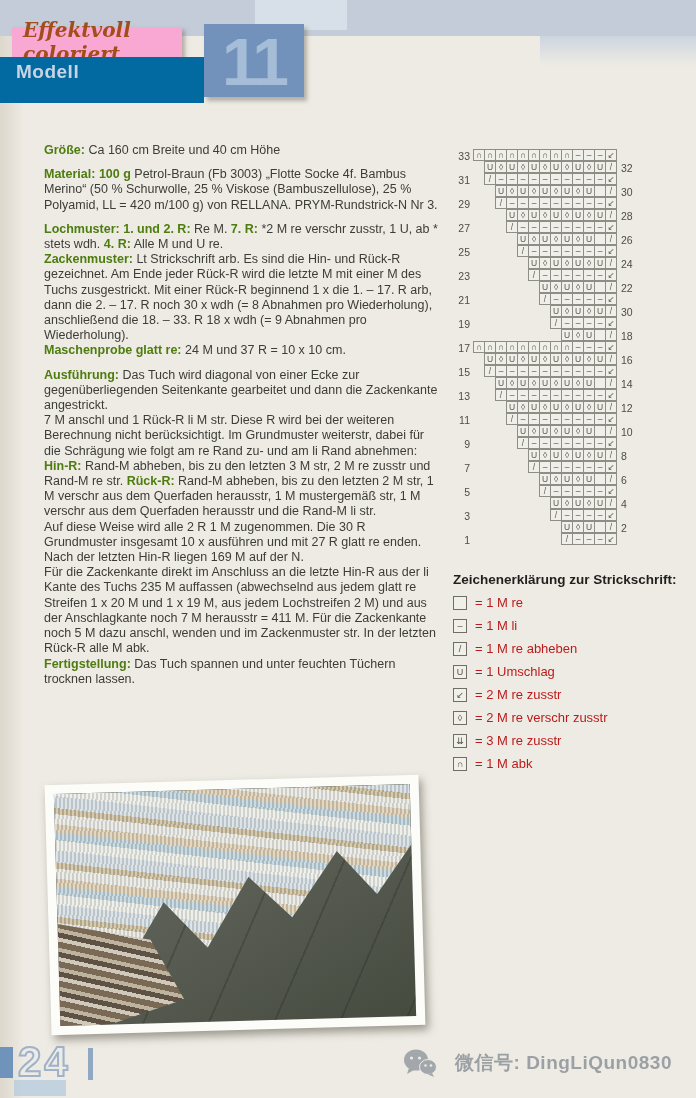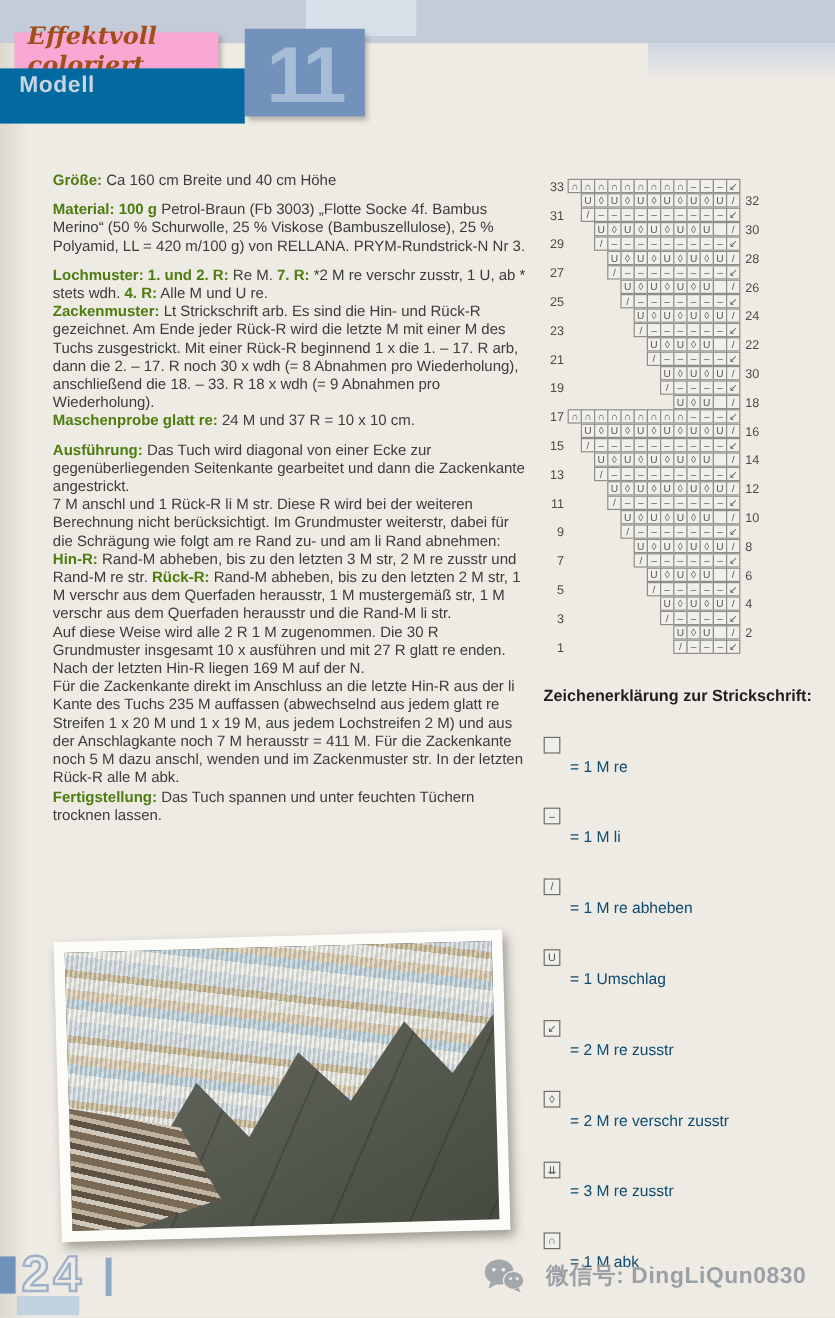--- a/index.html
+++ b/index.html
@@ -38,21 +38,21 @@
   .cnum{width:17px;font-size:10.5px;color:#4c4c46;text-align:right;padding-right:4px;line-height:12px;flex:none;}
   .cnum.right{width:auto;text-align:center;padding-left:4px;}
   .spacer{flex:none;height:12px;}
   .ccell{flex:none;width:12px;height:12px;box-sizing:border-box;border:1px solid #8e8e86;
         margin-left:-1px;margin-top:-1px;background:#f1efe9;display:flex;align-items:center;
         justify-content:center;font-size:8.5px;color:#58584f;overflow:hidden;}
   .legend-heading{margin-top:26px;font-weight:bold;font-size:13.5px;color:#1f1f1d;}
   .legend-item{display:flex;align-items:center;margin-top:8px;}
   .lbox{flex:none;width:14px;height:14px;box-sizing:border-box;border:1.5px solid #6e6e66;background:#f1efe9;
         display:flex;align-items:center;justify-content:center;font-size:9px;color:#50504a;}
-  .llabel{margin-left:8px;font-size:13px;color:#0c4a6e;margin-top:36px;}
+  .llabel{margin-left:8px;font-size:13px;color:#b91c1c;}
   
   .photo{position:absolute;left:48px;top:780px;width:374px;height:250px;background:#fcfcf9;
         padding:9px;box-sizing:border-box;box-shadow:3px 5px 9px rgba(90,85,72,.55);
         transform:rotate(-1.6deg);}
   .photo-inner{position:relative;width:100%;height:100%;overflow:hidden;
         background:linear-gradient(150deg,#73776c 0%,#5c6056 40%,#464b40 100%);}
   .seams{position:absolute;inset:0;
         background:repeating-linear-gradient(115deg,transparent 0 52px,rgba(25,28,22,.45) 52px 54px,transparent 54px 60px);
         opacity:.5;}
   .knit-main{position:absolute;inset:0;

